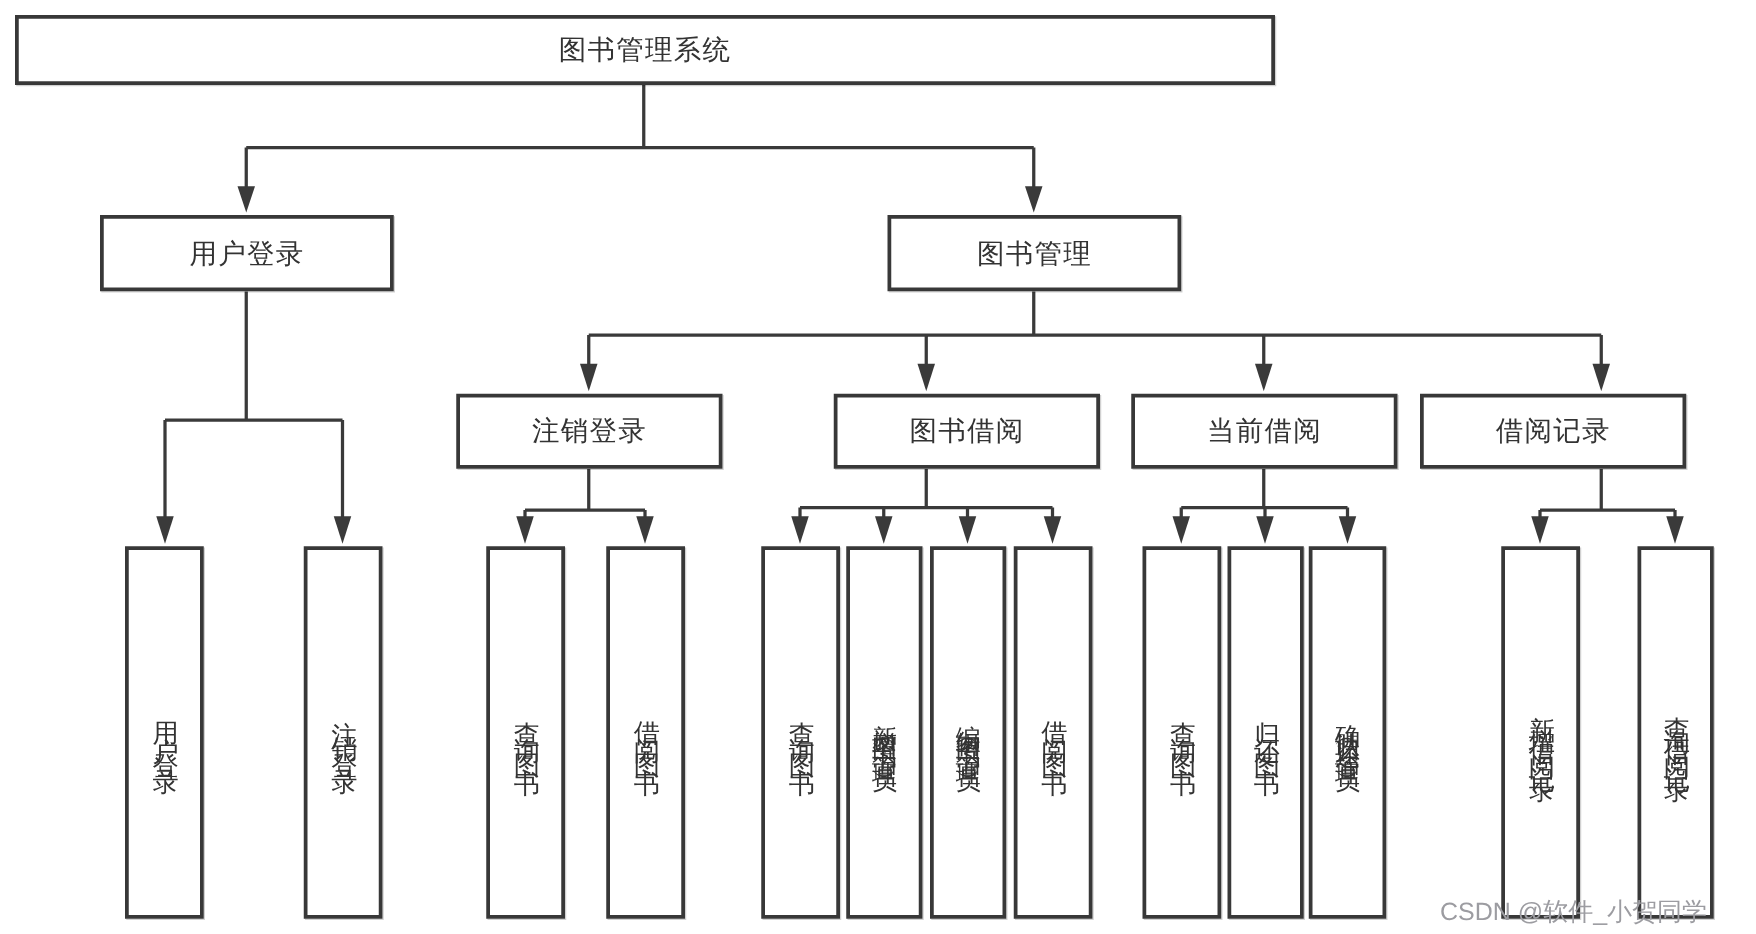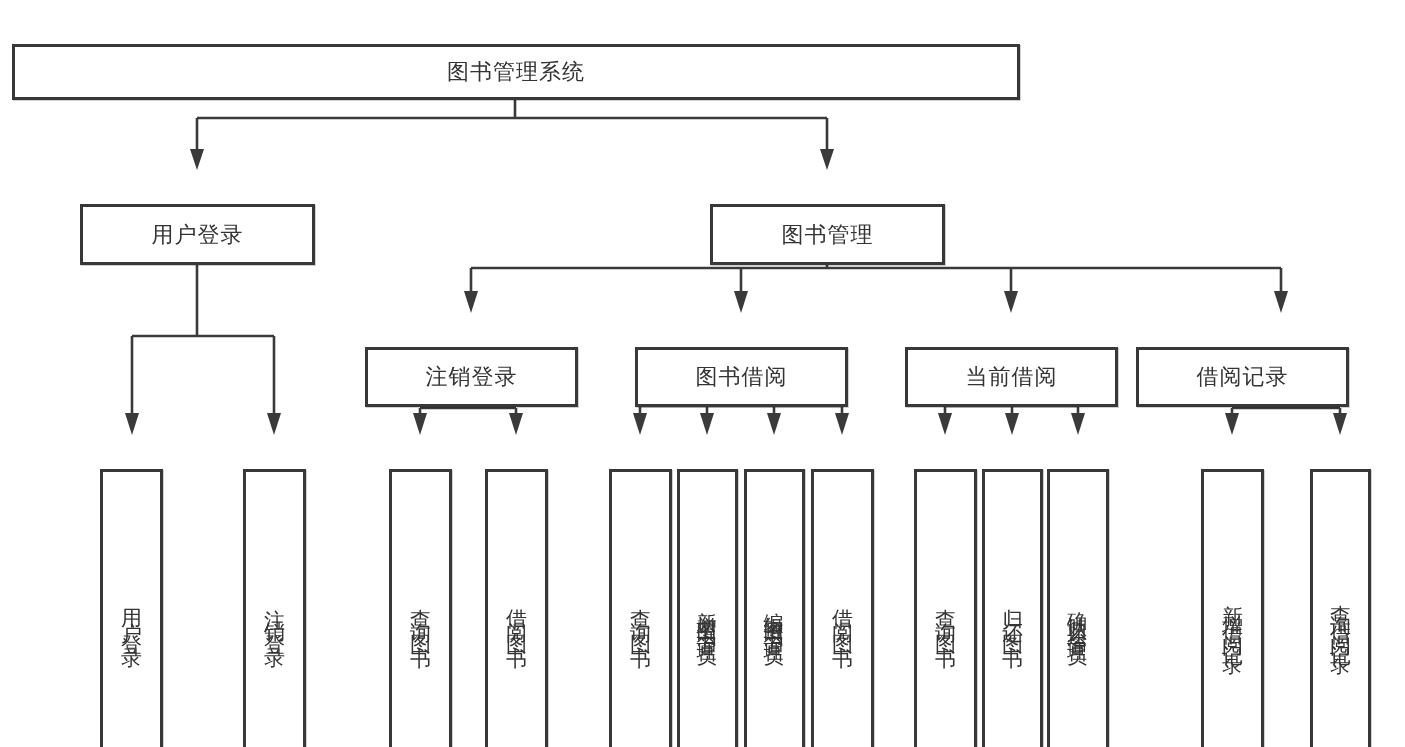--- a/index.html
+++ b/index.html
@@ -20,29 +20,28 @@
     position: absolute;
     box-sizing: border-box;
     background: #ffffff;
     border: 3px solid #383838;
     color: #333333;
     display: flex;
     align-items: center;
     justify-content: center;
     text-align: center;
     box-shadow: 1px 1px 0 rgba(0,0,0,0.18);
-    margin-top: 32px;
   }
   .h { font-size: 22px; letter-spacing: 1px; white-space: nowrap; }
   .root-box   { left: 12px;  top: 12px;  width: 1008px; height: 56px; }
   .l2-a       { left: 80px;  top: 172px; width: 235px;  height: 61px; }
   .l2-b       { left: 710px; top: 172px; width: 235px;  height: 61px; }
   .l3         { top: 315px; width: 213px; height: 60px; }
   .l3-1 { left: 365px; }
-  .l3-2 { left: 635px; }
+  .l3-2 { left: 667px; }
   .l3-3 { left: 905px; }
   .l3-4 { left: 1136px; }
   .leaf {
     top: 437px;
     height: 298px;
     font-size: 21px;
     writing-mode: vertical-rl;
     text-orientation: mixed;
   }
   .v4 { letter-spacing: 13px; }
@@ -190,14 +189,15 @@
     <span>确认归还（管理员）</span>
   </div>
 
   <div class="box leaf v6 leaf-12">
     <span>新增借阅记录</span>
   </div>
   <div class="box leaf v6 leaf-13">
     <span>查询借阅记录</span>
   </div>
 
+  <div class="watermark">CSDN @软件_小贺同学</div>
 
 </div>
 
 </body></html>

